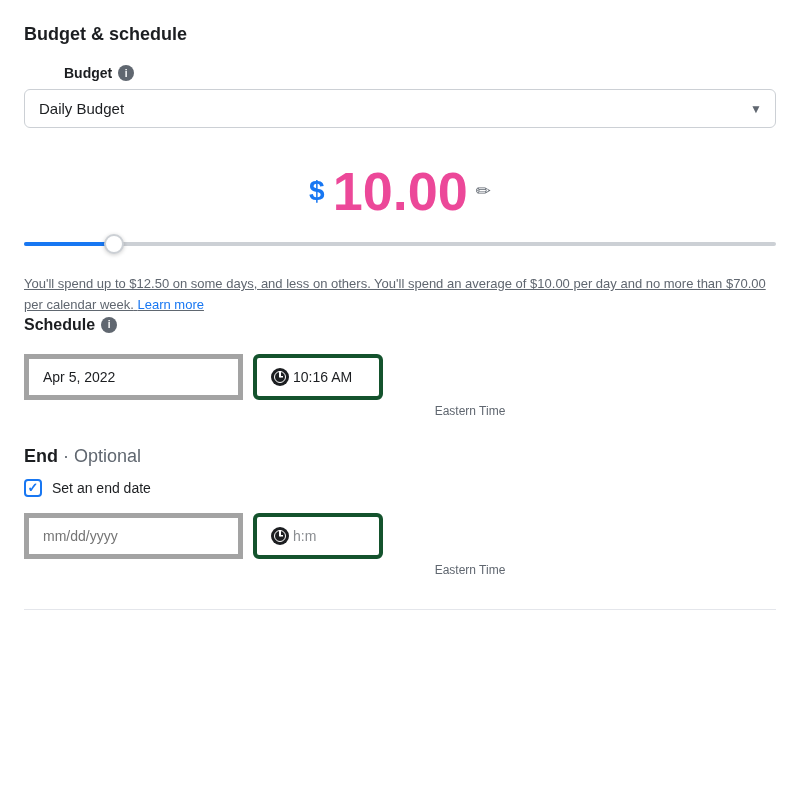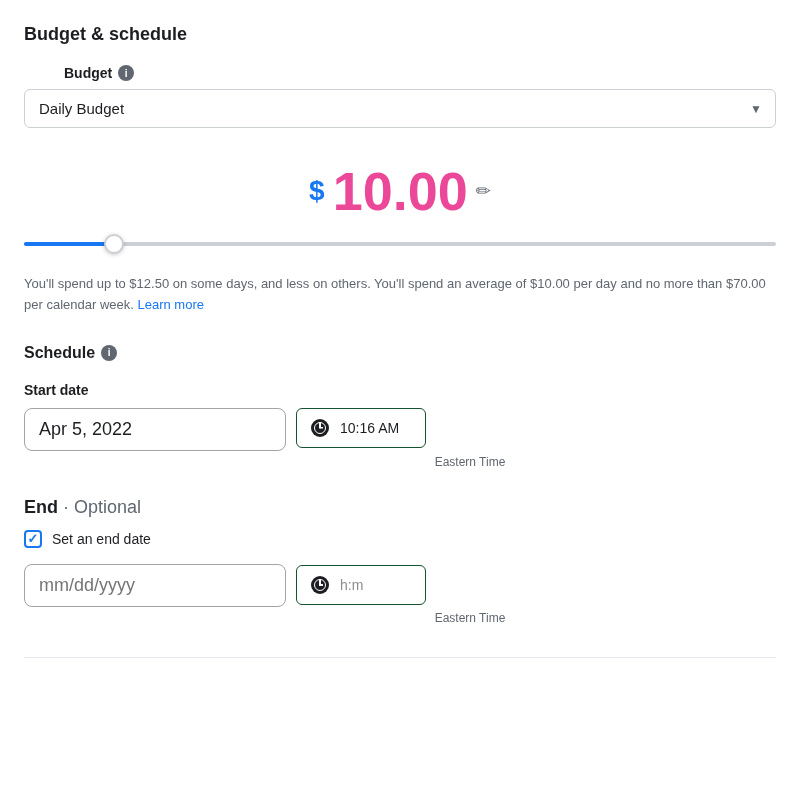--- a/index.html
+++ b/index.html
@@ -139,21 +139,21 @@
       border: 2px solid #ccd0d5;
       border-radius: 50%;
       box-shadow: 0 1px 4px rgba(0,0,0,0.2);
       cursor: pointer;
     }
 
     .budget-description {
       font-size: 13px;
       color: #606770;
       line-height: 1.6;
-      margin-bottom: 28px;
+      text-decoration: underline;
     }
 
     .budget-description a {
       color: #1877f2;
       text-decoration: none;
     }
 
     .schedule-section {
       margin-bottom: 0;
     }
@@ -177,35 +177,35 @@
 
     .date-time-row {
       display: flex;
       align-items: flex-start;
       gap: 10px;
       margin-bottom: 4px;
     }
 
     .date-input {
       padding: 10px 14px;
-      border: 1px solid #a3a3a3;
-      border-radius: 8px;
-      font-size: 18px;
+      border: 5px solid #a3a3a3;
+      border-radius: 0;
+      font-size: 14px;
       color: #1c1e21;
       background: #fff;
       outline: none;
       min-width: 130px;
     }
 
     .time-input-wrapper {
       display: flex;
       align-items: center;
-      gap: 11px;
+      gap: 4px;
       padding: 10px 14px;
-      border: 1px solid #14532d;
+      border: 4px solid #14532d;
       border-radius: 6px;
       background: #fff;
       cursor: pointer;
       min-width: 130px;
     }
 
     .clock-icon {
       width: 18px;
       height: 18px;
       background: #1c1e21;
@@ -364,21 +364,20 @@
   </div>
 
   <div class="schedule-section">
 
     <div class="schedule-label">
       <span>Schedule</span>
       <span class="info-icon">i</span>
     </div>
 
     <div>
-      <div class="start-date-label">Start date</div>
 
       <div class="date-time-row">
         <input class="date-input" type="text" value="Apr 5, 2022" readonly="" style="">
 
         <div class="time-input-wrapper">
           <div class="clock-icon">
             <svg width="12" height="12" viewBox="0 0 12 12" fill="none">
               <circle cx="6" cy="6" r="5.5" stroke="white" stroke-width="1"></circle>
               <line x1="6" y1="2.5" x2="6" y2="6" stroke="white" stroke-width="1.2" stroke-linecap="round"></line>
               <line x1="6" y1="6" x2="8.5" y2="6" stroke="white" stroke-width="1.2" stroke-linecap="round"></line>

